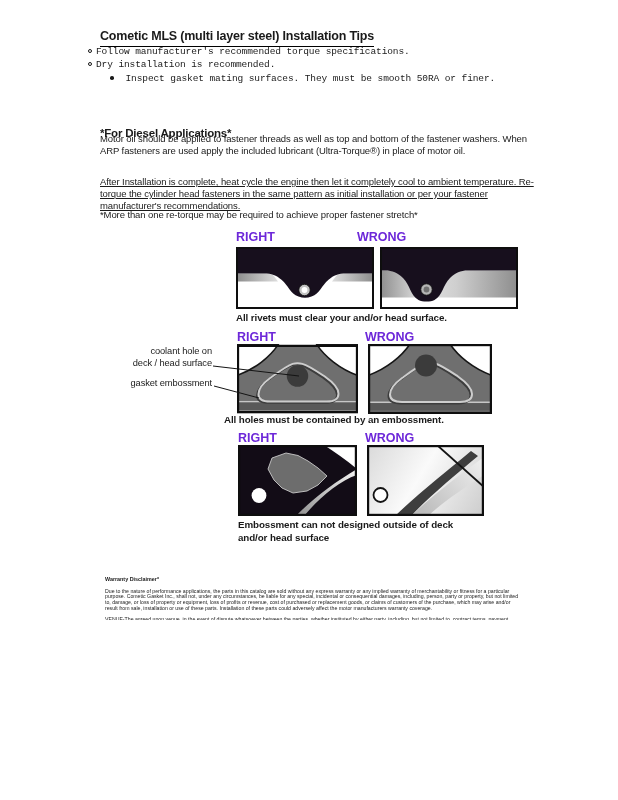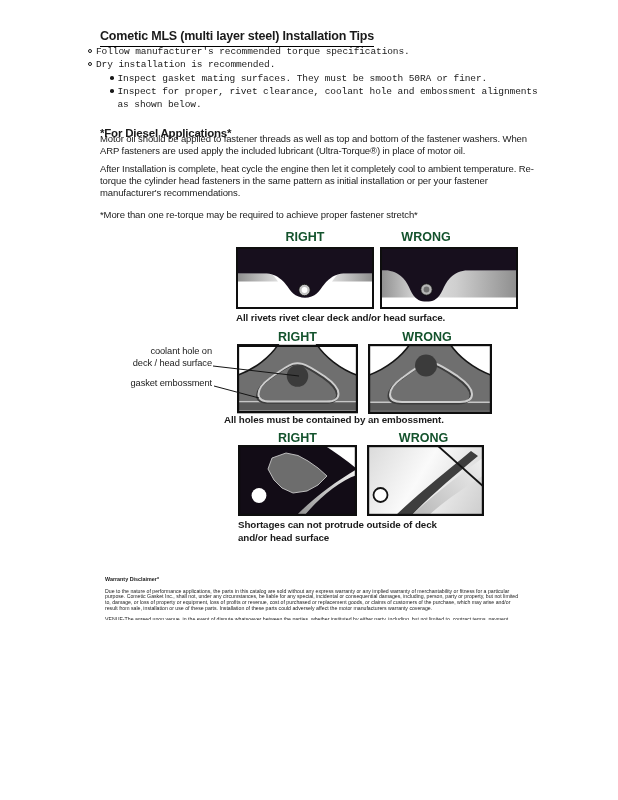--- a/index.html
+++ b/index.html
@@ -13,27 +13,27 @@
     font-size:12.5px; font-weight:bold; letter-spacing:-0.2px;
     border-bottom:1.5px solid #000; padding-bottom:2.5px; display:inline-block;
   }
   .body-text { font-size:9.5px; line-height:12px; letter-spacing:-0.1px; }
   .bullets { font-size:9.5px; line-height:13.3px; letter-spacing:-0.1px; }
   .bullet-row { display:flex; align-items:baseline;font-family:Liberation Mono, monospace; }
   .dot-open {
     width:4px; height:4px; border:1px solid #1a1a1a; border-radius:50%;
     display:inline-block; margin-right:4px; flex:0 0 auto; position:relative; top:-1px;
   }
-  .sub { padding-left:22px; }
+  .sub { padding-left:22px;gap:8px; }
   .dot-fill {
     width:3.5px; height:3.5px; background:#1a1a1a; border-radius:50%;
     display:inline-block; margin-right:4px; flex:0 0 auto; position:relative; top:-1px;
   }
   .section-head { font-size:11.5px; font-weight:bold; letter-spacing:-0.2px; }
-  .dg-label { font-size:12.5px; font-weight:bold; color:#14532d; text-align:center; }
+  .dg-label { font-size:12.5px; font-weight:bold; color:#6d28d9; text-align:left; }
   .dg-caption { font-size:9.8px; font-weight:bold; letter-spacing:-0.1px; line-height:12.5px; }
   .callout { font-size:9.3px; letter-spacing:-0.1px; line-height:12px; text-align:right; }
   .dg-box { position:absolute; }
   .dg-box svg { display:block; width:100%; height:100%; }
   .legal { width:415px; font-size:5.2px; line-height:5.7px; color:#222; }
   .legal h4 { font-size:5.4px; font-weight:bold; margin-bottom:6px; }
   .legal p { margin:0; }
   .legal p.mb { margin-bottom:5.4px; }
   .footer-code { font-size:12.5px; color:#2a2a2a; letter-spacing:0.2px; }
 </style>
@@ -52,29 +52,25 @@
       <span>Follow manufacturer's recommended torque specifications.</span>
     </div>
     <div class="bullet-row">
       <span class="dot-open"></span>
       <span>Dry installation is recommended.</span>
     </div>
     <div class="bullet-row sub">
       <span class="dot-fill"></span>
       <span>Inspect gasket mating surfaces.  They must be smooth 50RA or finer.</span>
     </div>
-    <div class="bullet-row sub">
-      <span class="dot-fill"></span>
-      <span>Inspect for proper, rivet clearance, coolant hole and embossment alignments as shown below.</span>
-    </div>
   </div>
 
   <div class="abs section-head" style="left:100px; top:127px;">*For Diesel Applications*</div>
   <div class="abs body-text" style="left:100px; top:133px; width:438px;">Motor oil should be applied to fastener threads as well as top and bottom of the fastener washers. When ARP fasteners are used apply the included lubricant (Ultra-Torque®) in place of motor oil.</div>
-  <div class="abs body-text" style="left:100px; top:163px; width:438px;">After Installation is complete, heat cycle the engine then let it completely cool to ambient temperature. Re-torque the cylinder head fasteners in the same pattern as initial installation or per your fastener manufacturer's recommendations.</div>
+  <div class="abs body-text" style="left:100px; top:176px; width:438px;text-decoration:underline;">After Installation is complete, heat cycle the engine then let it completely cool to ambient temperature. Re-torque the cylinder head fasteners in the same pattern as initial installation or per your fastener manufacturer's recommendations.</div>
   <div class="abs body-text" style="left:100px; top:209px; width:438px;">*More than one re-torque may be required to achieve proper fastener stretch*</div>
 
   <div class="abs dg-label" style="left:236px; top:230px; width:138px;">RIGHT</div>
   <div class="abs dg-label" style="left:357px; top:230px; width:138px;">WRONG</div>
 
   <div class="dg-box" style="left:236px; top:247px; width:138px; height:62px;">
     <svg viewBox="0 0 138 62">
       <defs>
         <linearGradient id="r1a" x1="0" y1="0" x2="1" y2="0">
           <stop offset="0" stop-color="#8b8b8b"></stop>
@@ -107,21 +103,21 @@
       </defs>
       <rect width="138" height="62" fill="#ffffff"></rect>
       <rect x="0" y="23.5" width="138" height="27" fill="url(#r1w)"></rect>
       <path d="M0,0 H138 V23.5 H88 C80,23.5 76,25.5 70,31 C63,38 62.5,48.5 54.5,53 C50.5,55 42.5,55 38.5,53 C30.5,48.5 30,38 23,31 C17,25.5 13,23.5 5,23.5 H0 Z" fill="#170f1d"></path>
       <circle cx="46.5" cy="42.5" r="5.7" fill="#b5b5b5" stroke="#0e0e0e" stroke-width="0.8"></circle>
       <circle cx="46.5" cy="42.5" r="2.9" fill="#707070"></circle>
       <rect x="1" y="1" width="136" height="60" fill="none" stroke="#0e0e0e" stroke-width="2"></rect>
     </svg>
   </div>
 
-  <div class="abs dg-caption" style="left:236px; top:312px; width:300px;">All rivets rivet clear deck and/or head surface.</div>
+  <div class="abs dg-caption" style="left:236px; top:312px; width:300px;">All rivets must clear your and/or head surface.</div>
 
   <div class="abs dg-label" style="left:237px; top:330px; width:121px;">RIGHT</div>
   <div class="abs dg-label" style="left:365px; top:330px; width:124px;">WRONG</div>
 
   <div class="abs callout" style="left:90px; top:345px; width:122px;">
     <div>coolant hole on</div>
     <div>deck / head surface</div>
   </div>
   <div class="abs callout" style="left:90px; top:377px; width:122px;">gasket embossment</div>
 
@@ -198,21 +194,21 @@
       <rect width="117" height="71" fill="url(#r3b)"></rect>
       <path d="M44,71 C64,52 92,30 117,12 L117,30 C97,43 76,57 61,71 Z" fill="url(#r3c)"></path>
       <path d="M28,71 C52,48 80,26 104,6 L111,11 C88,30 62,52 44,71 Z" fill="#3e3e3e"></path>
       <path d="M70,0 L117,42" fill="none" stroke="#141414" stroke-width="1.8"></path>
       <circle cx="13.5" cy="50" r="7" fill="#ffffff" stroke="#141414" stroke-width="1.8"></circle>
       <rect x="1.1" y="1.1" width="114.8" height="68.8" fill="none" stroke="#0e0e0e" stroke-width="2.2"></rect>
     </svg>
   </div>
 
   <div class="abs dg-caption" style="left:238px; top:519px; width:260px;">
-    <div>Shortages can not protrude outside of deck</div>
+    <div>Embossment can not designed outside of deck</div>
     <div>and/or head surface</div>
   </div>
 
   <div class="abs legal" style="left:105px; top:577px;">
     <h4>Warranty Disclaimer*</h4>
     <p class="mb">Due to the nature of performance applications, the parts in this catalog are sold without any express warranty or any implied warranty of merchantability or fitness for a particular purpose.  Cometic Gasket Inc., shall not, under any circumstances, be liable for any special, incidental or consequential damages, including, person, party or property, but not limited to, damage, or loss of property or equipment, loss of profits or revenue, cost of purchased or replacement goods, or claims of customers of the purchase, which may arise and/or result from sale, installation or use of these parts.  Installation of these parts could adversely affect the motor manufacturers warranty coverage.</p>
     <p>VENUE-The agreed upon venue, in the event of dispute whatsoever between the parties, whether instituted by either party, including, but not limited to, contract terms, payment terms, delivery, type, defects, sufficiency of product, shall be the Court of Common Pleas, Lake County, Ohio or the Painesville Municipal Court, Lake County, Ohio, depending on the amount in controversy.</p>
     <p class="mb">This agreement shall be governed by and construed under the laws of the State of Ohio.</p>
     <p class="mb">All prices and terms are subject to change without notice.</p>
     <p class="mb">Terms COD- Secured with a completed dealer/jobber application on File, COD-Company check with a current credit card number on file.  Open accounts may be established by well rated firms.  A credit application is available upon request.  Open accounts are due payable Net 30 days from date of invoice.  No statement will be sent.  If an account becomes 60 or more days past due, it is subject to being placed on credit hold.  No orders will be shipped or new orders accepted until past due balance is paid.  If an account becomes 90 or more days past due, it is subject to being placed for collections.  All costs of collection are the responsibility of the customer, including attorney fees, court costs, and other expenses of litigation.</p>

